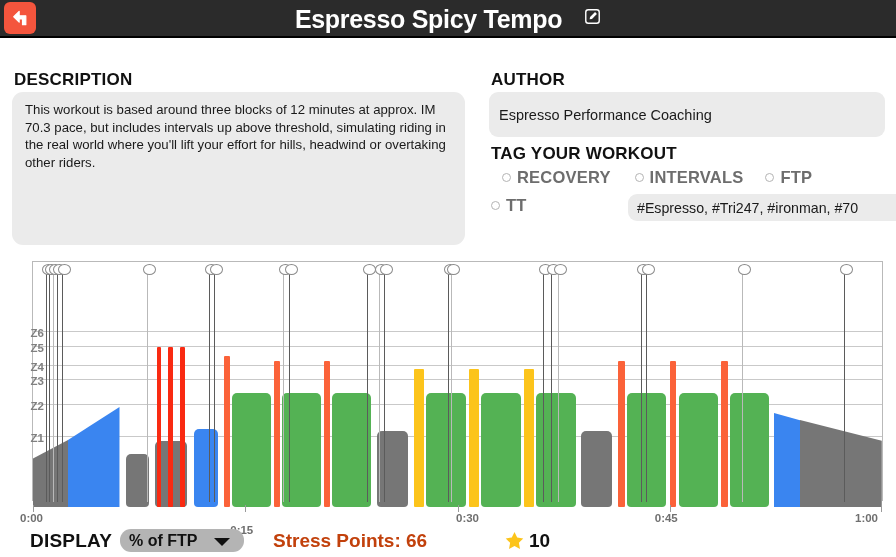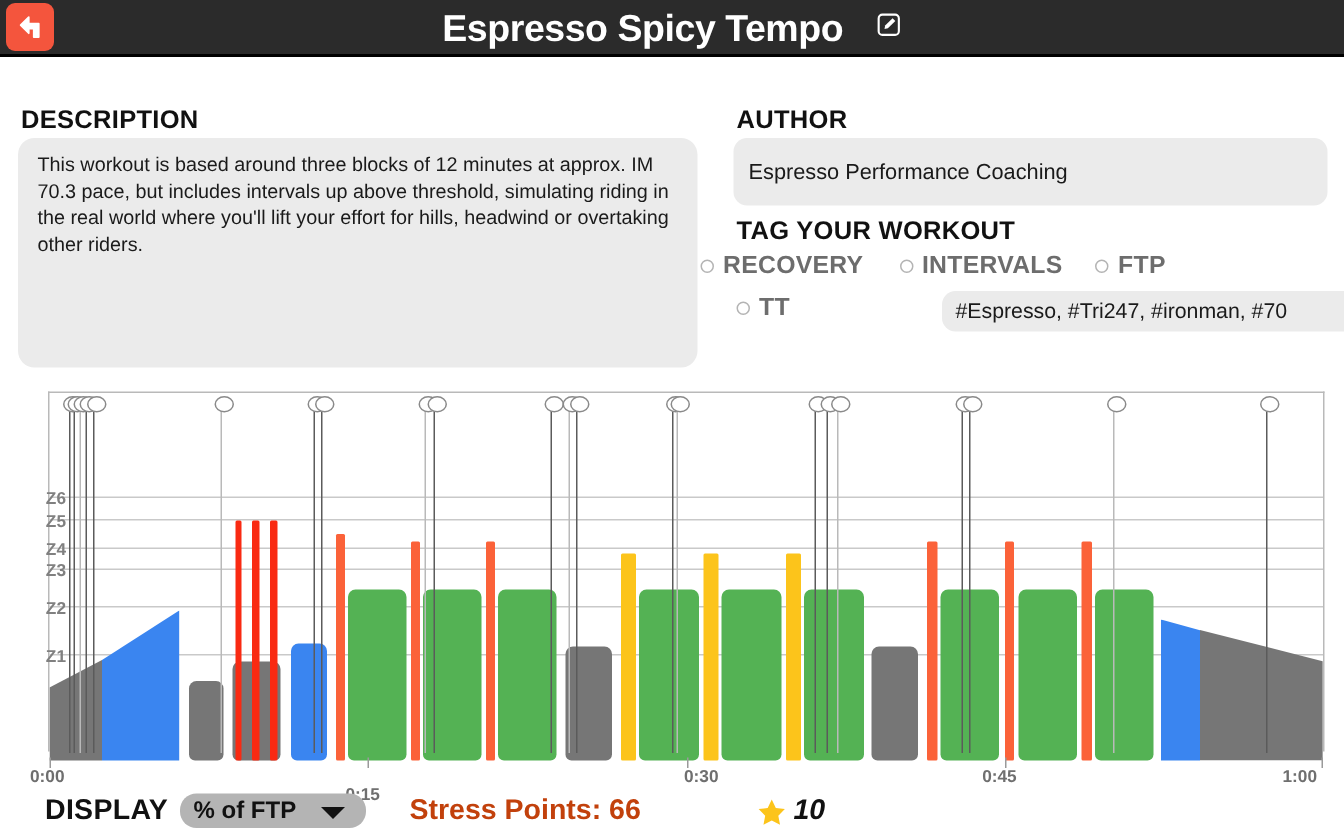--- a/index.html
+++ b/index.html
@@ -86,21 +86,21 @@
   #author-value {
     font-size: 14.5px;
     color: #1a1a1a;
     font-family: "Liberation Sans", sans-serif;
   }
 
   
   #tag-label { position: absolute; left: 491px; top: 144px; }
   #tag-row1 {
     position: absolute;
-    left: 467px; top: 168px;
+    left: 502px; top: 168px;
     display: flex; align-items: center;
   }
   #tag-row2 {
     position: absolute;
     left: 491px; top: 196px;
     display: flex; align-items: center;
   }
   .radio-item { display: flex; align-items: center; cursor: pointer; }
   .radio-dot {
     width: 9px; height: 9px;
@@ -245,21 +245,21 @@
     width: 0; height: 0;
     border-left: 8px solid transparent;
     border-right: 8px solid transparent;
     border-top: 8px solid #111;
   }
   #stress {
     position: absolute; left: 273px; top: 4px;
     font-size: 19px; font-weight: bold; color: #c2410c;
     font-family: "Liberation Sans", sans-serif;
   }
-  #star-wrap { position: absolute; left: 504px; top: 4px; display: flex; align-items: flex-end; gap: 4px; font-style: italic; }
+  #star-wrap { position: absolute; left: 504px; top: 4px; display: flex; align-items: flex-start; gap: 4px; }
   #rating {
     font-size: 19px; font-weight: bold; color: #111;
     font-family: "Liberation Sans", sans-serif;
   }
   #duration {
     position: absolute; left: 596px; top: 4px;
     font-size: 19px; font-weight: bold; color: #111;
     letter-spacing: -0.2px;
     font-family: "Liberation Sans", sans-serif;
   }

